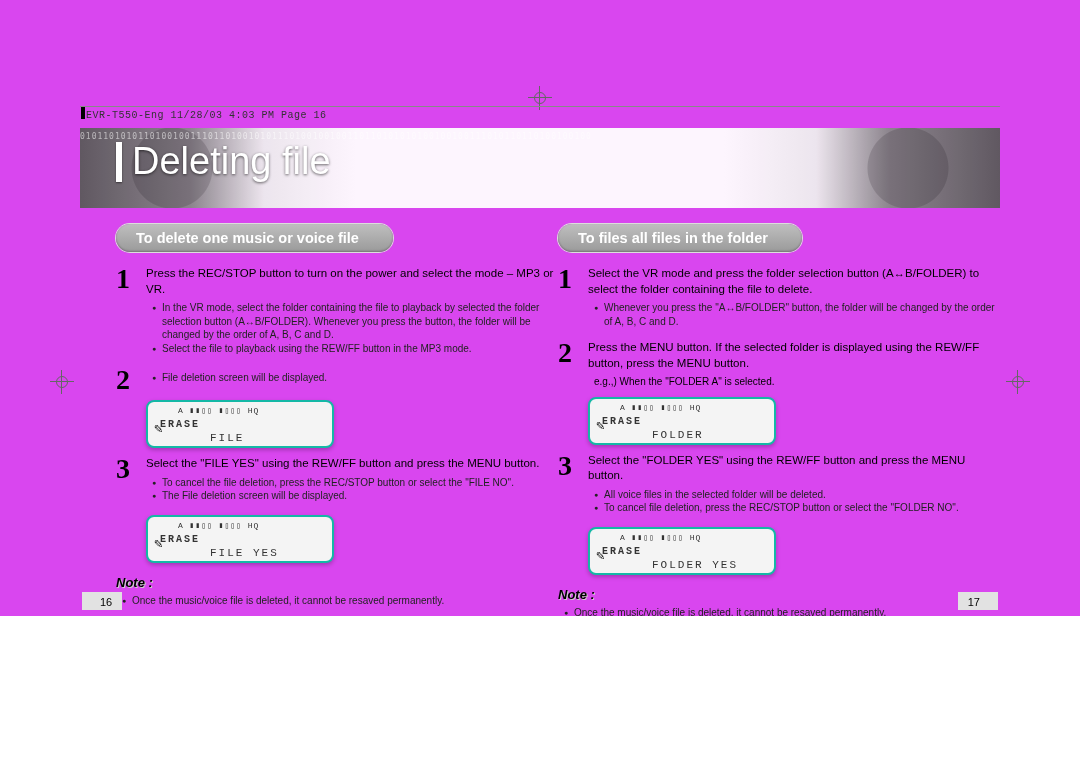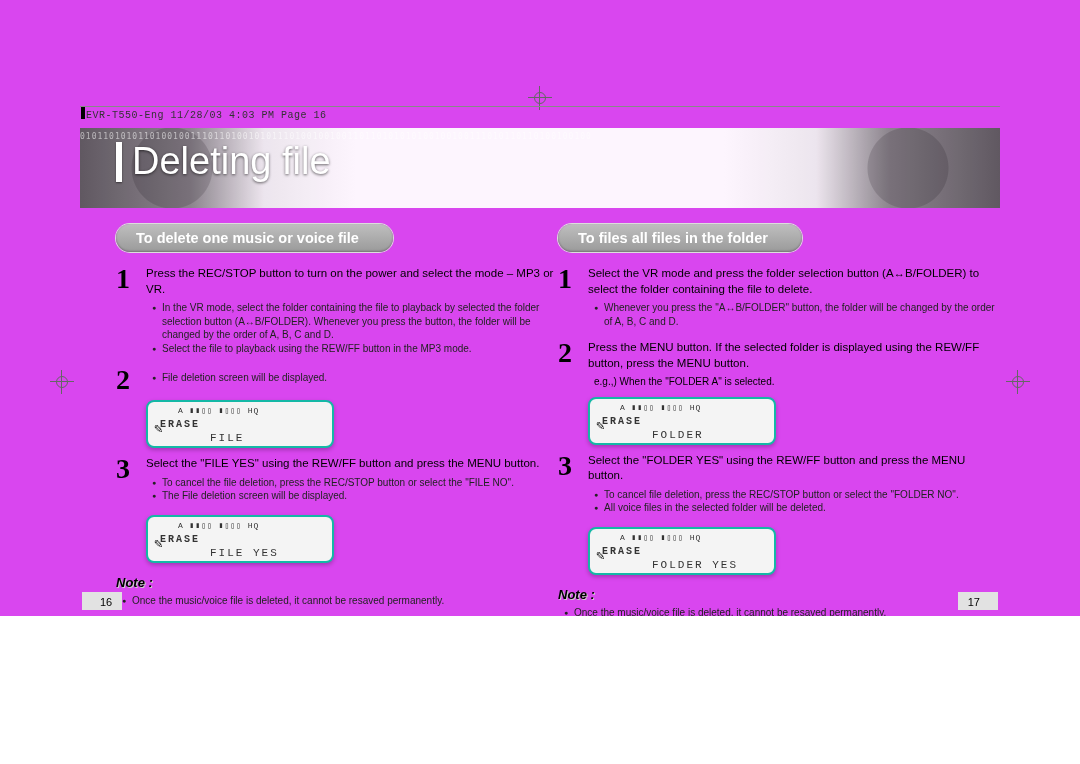--- a/index.html
+++ b/index.html
@@ -206,22 +206,22 @@
         <div class="lcd-icon">✎</div>
         <div class="lcd-l1">ERASE</div>
         <div class="lcd-l2">FOLDER</div>
       </div>
 
       <div class="step">
         <div class="step-num">3</div>
         <div class="step-body">
           <span>Select the "FOLDER YES" using the REW/FF button and press the MENU button.</span>
           <ul class="bul">
+            <li>All voice files in the selected folder will be deleted.</li>
             <li>To cancel file deletion, press the REC/STOP button or select the "FOLDER NO".</li>
-            <li>All voice files in the selected folder will be deleted.</li>
           </ul>
         </div>
       </div>
 
       <div class="lcd">
         <div class="lcd-top">A  ▮▮▯▯ ▮▯▯▯ HQ</div>
         <div class="lcd-icon">✎</div>
         <div class="lcd-l1">ERASE</div>
         <div class="lcd-l2">FOLDER YES</div>
       </div>

